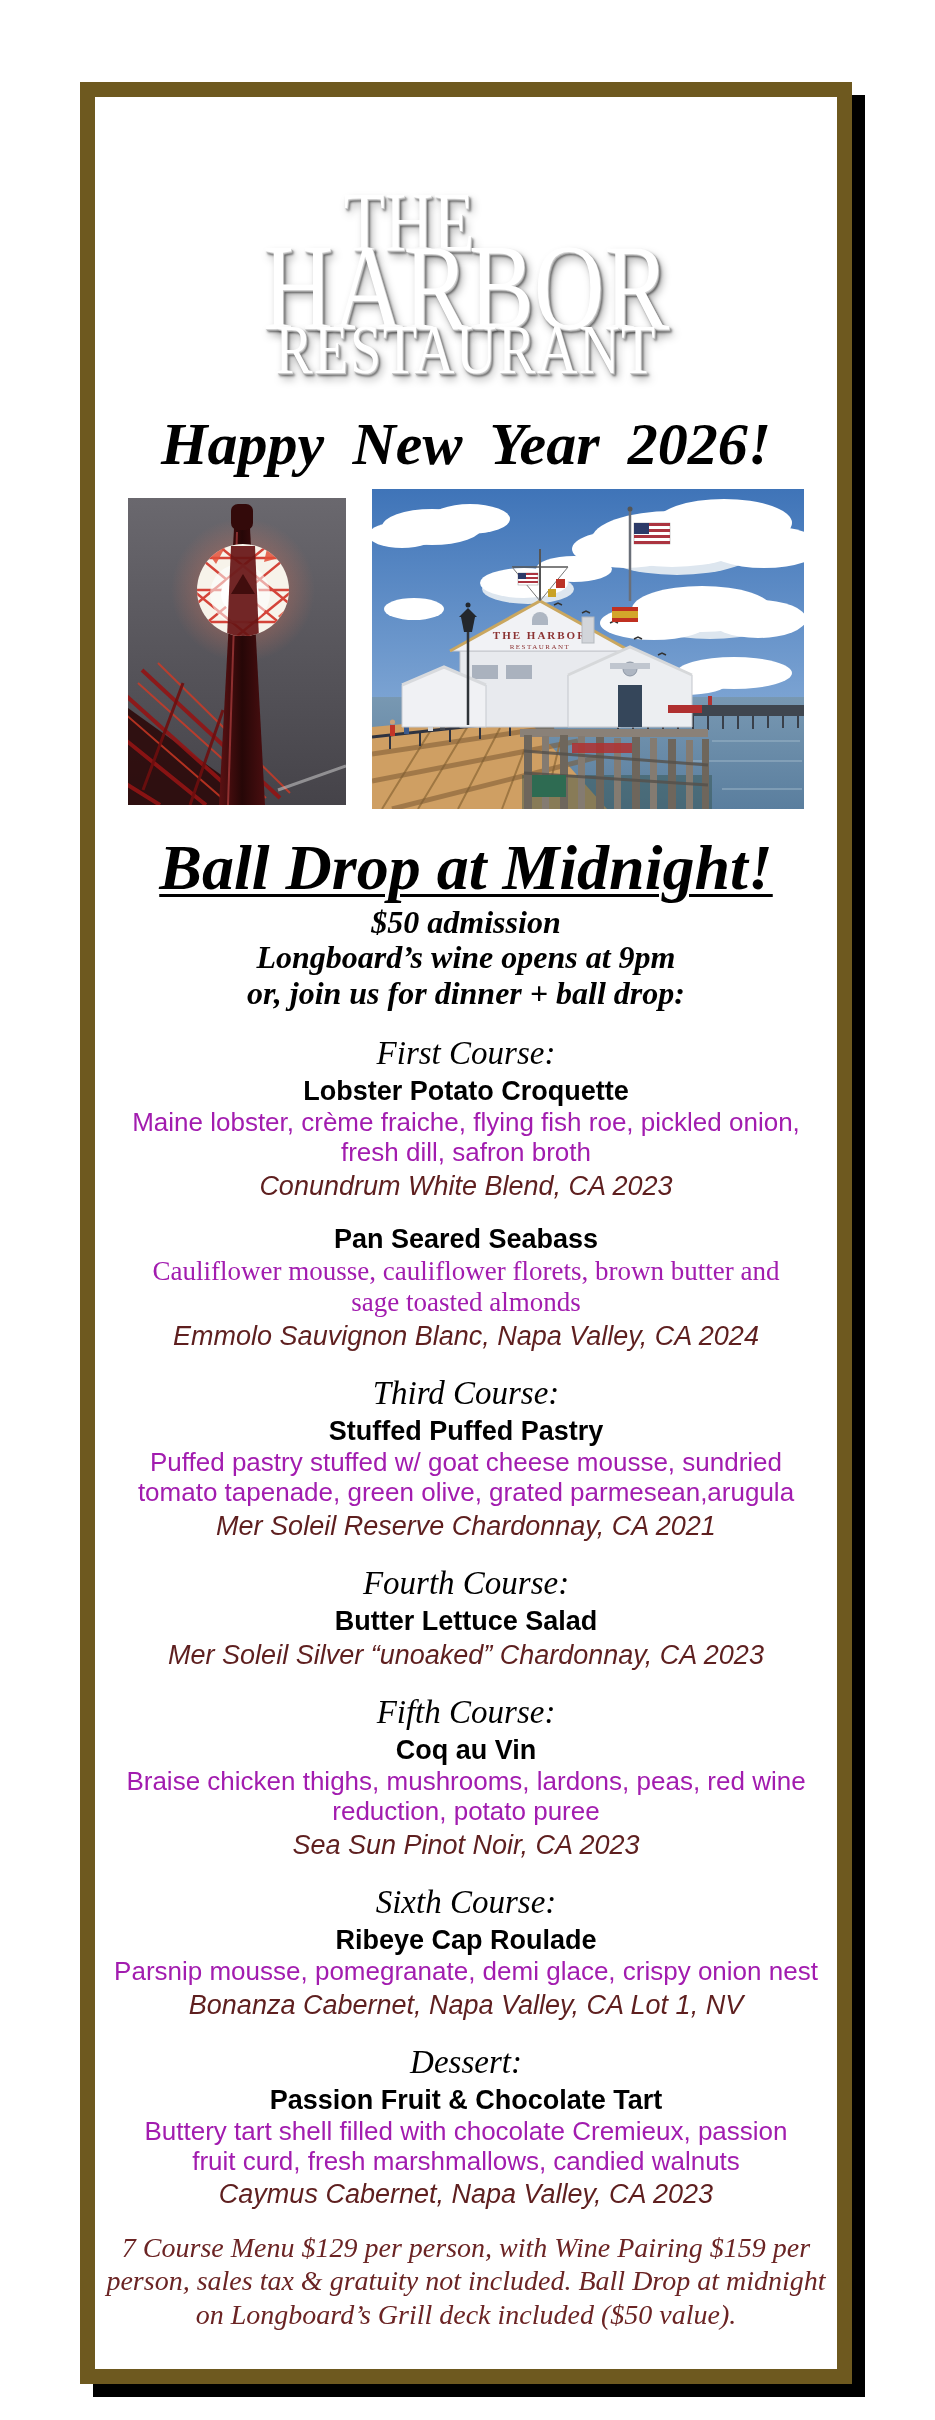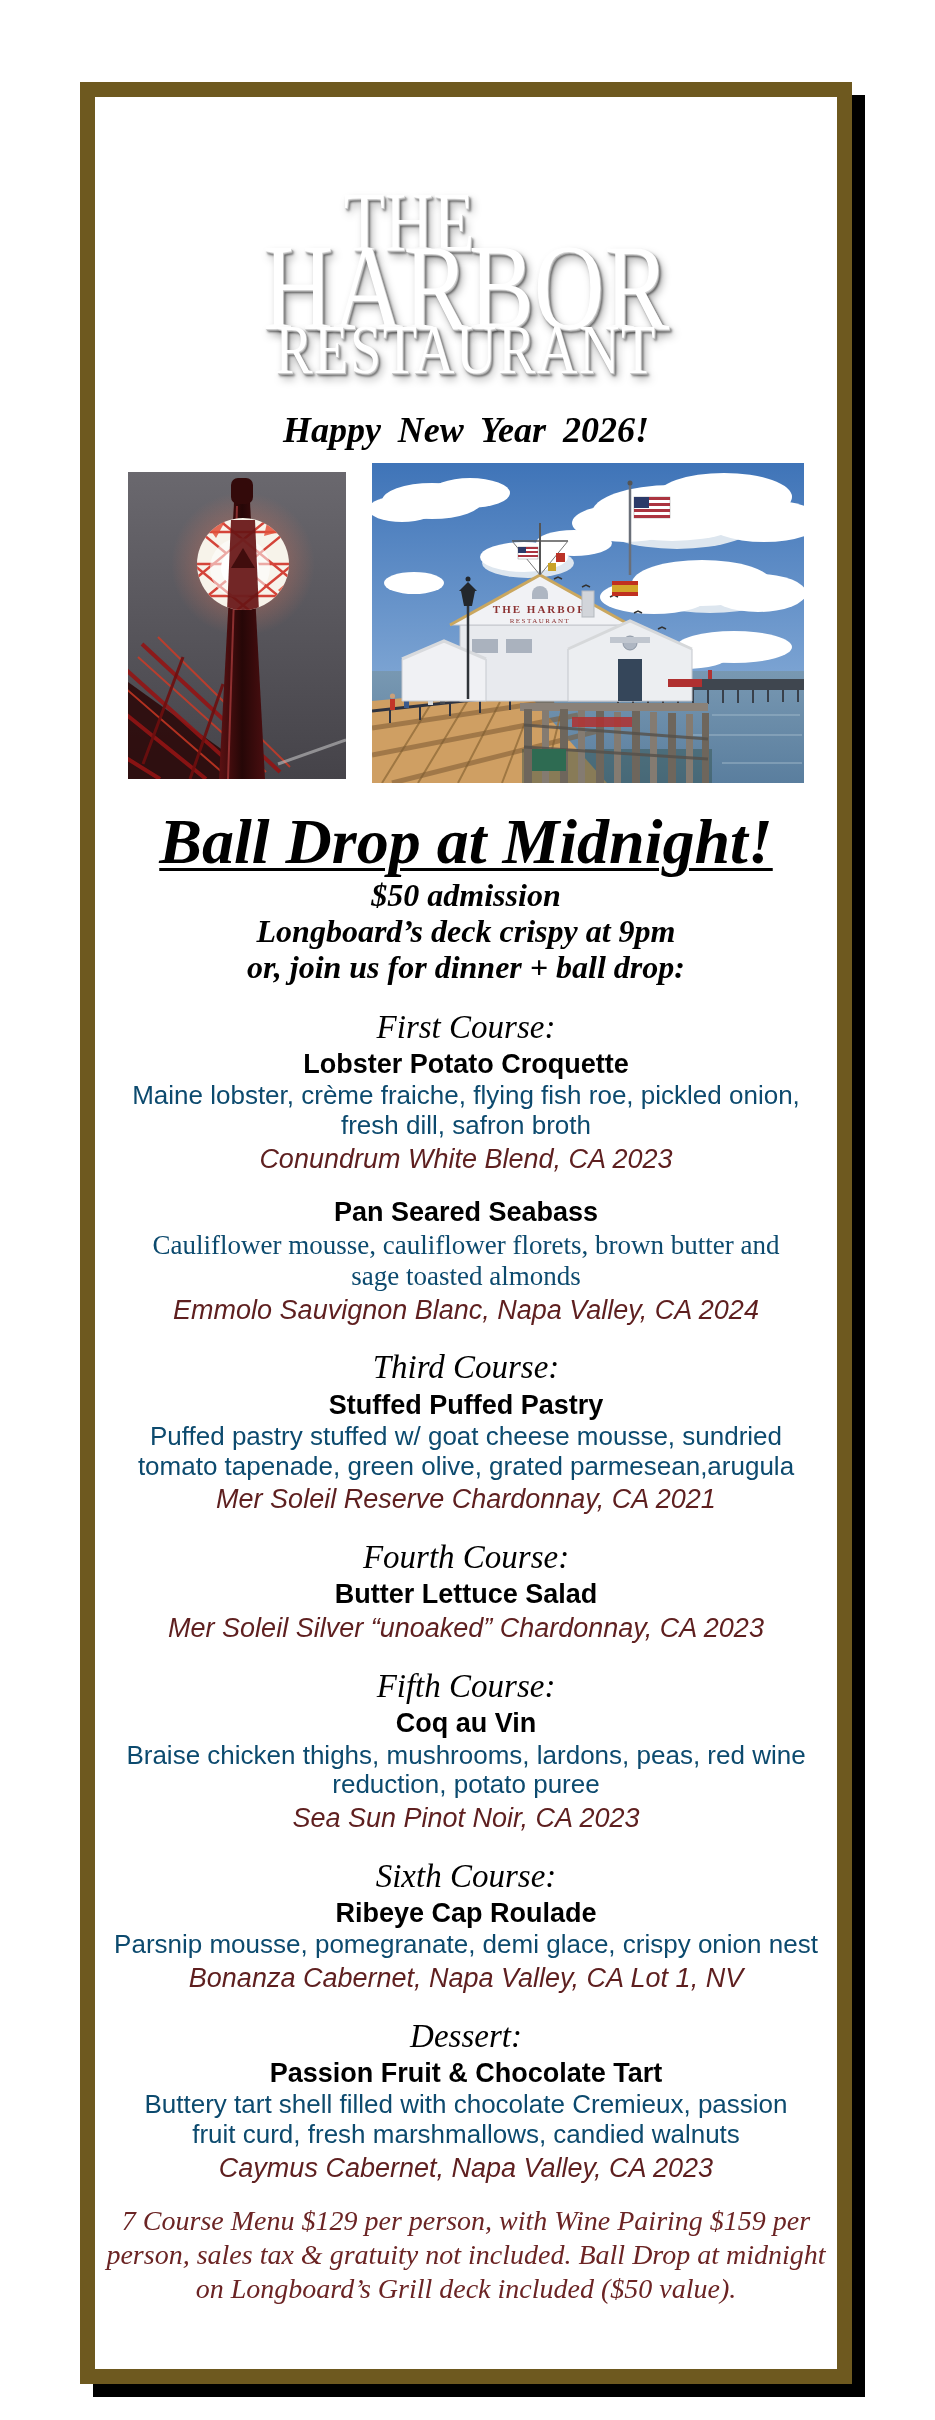--- a/index.html
+++ b/index.html
@@ -11,37 +11,37 @@
         text-align:center;}
   
   .logo{position:relative;height:208px;margin-top:84px;}
   .logo-line{position:absolute;left:50%;color:var(--logo_white,#fff);line-height:1;white-space:nowrap;
         font-family:"Liberation Serif",serif;
         text-shadow:1px 1px 0 #cfcfcf,2px 2px 1px #a8a8a8,3px 3px 3px rgba(45,45,45,.8),5px 6px 9px rgba(0,0,0,.35);}
   .logo-the{top:0;font-size:84px;transform:translateX(-50%) translateX(-57px) scaleX(.8);}
   .logo-harbor{top:46px;font-size:122px;transform:translateX(-50%) scaleX(.8);}
   .logo-restaurant{top:134px;font-size:70px;letter-spacing:2px;transform:translateX(-50%) scaleX(.8);}
   
-  .greeting{margin-top:22px;font-style:italic;font-weight:bold;font-size:36px;line-height:1.1;word-spacing:.22em;color:#000;}
+  .greeting{margin-top:22px;font-style:italic;font-weight:bold;font-size:60px;line-height:1.1;word-spacing:.22em;color:#000;}
   
   .photos{display:flex;justify-content:center;align-items:flex-start;gap:26px;margin-top:12px;height:322px;}
   .photo-left{width:218px;height:307px;margin-top:9px;display:block;}
   .photo-right{width:432px;height:320px;display:block;}
   
   .event{margin-top:20px;font-style:italic;font-weight:bold;color:#000;}
   .event-headline{font-size:64px;line-height:1.15;text-align:center;}
   .event-headline .u{text-decoration:underline;text-decoration-thickness:3px;text-underline-offset:5px;}
   .event-line{font-size:32px;line-height:1.12;}
   
   .course{margin-top:22px;}
   .course-heading{margin:0;font-style:italic;font-weight:normal;font-size:33px;line-height:1.2;
         font-family:"Liberation Serif",serif;color:#000;}
   .dish{font-family:"Liberation Sans",sans-serif;font-weight:bold;font-size:27px;line-height:1.15;margin-top:2px;color:#000;}
   .desc{font-family:"Liberation Sans",sans-serif;font-size:26px;line-height:1.15;margin-top:1px;
-        white-space:pre-line;color:#0c4a6e;}
+        white-space:pre-line;color:#a21caf;}
   .desc.serif{font-family:"Liberation Serif",serif;font-size:27px;}
   .wine{font-family:"Liberation Sans",sans-serif;font-style:italic;font-size:27px;line-height:1.2;margin-top:2px;
         color:var(--maroon_text,#5e1f1f);}
   
   .footer{margin-top:20px;font-style:italic;font-size:28px;line-height:1.2;white-space:pre-line;
         font-family:"Liberation Serif",serif;color:var(--footer_maroon,#6b2424);}
 </style>
 </head>
 <body>
 
@@ -263,21 +263,21 @@
           <path d="M152 262 L336 276 M152 284 L336 296" stroke="#55504a" stroke-width="3" opacity=".8"></path>
           <rect x="160" y="286" width="34" height="22" fill="#2e6b52"></rect>
           <rect x="200" y="254" width="60" height="10" fill="#b03030" opacity=".85"></rect>
         </g>
       </svg>
     </div>
 
     <div class="event">
       <div class="event-headline"><span class="u">Ball Drop at Midnight!</span></div>
       <div class="event-line">$50 admission</div>
-      <div class="event-line">Longboard’s deck crispy at 9pm</div>
+      <div class="event-line">Longboard’s wine opens at 9pm</div>
       <div class="event-line">or, join us for dinner + ball drop:</div>
     </div>
 
     <div id="courses">
       <section class="course">
         <h3 class="course-heading">First Course:</h3>
         <div class="dish">Lobster Potato Croquette</div>
         <div class="desc">Maine lobster, crème fraiche, flying fish roe, pickled onion,
 fresh dill, safron broth</div>
         <div class="wine">Conundrum White Blend, CA 2023</div>

